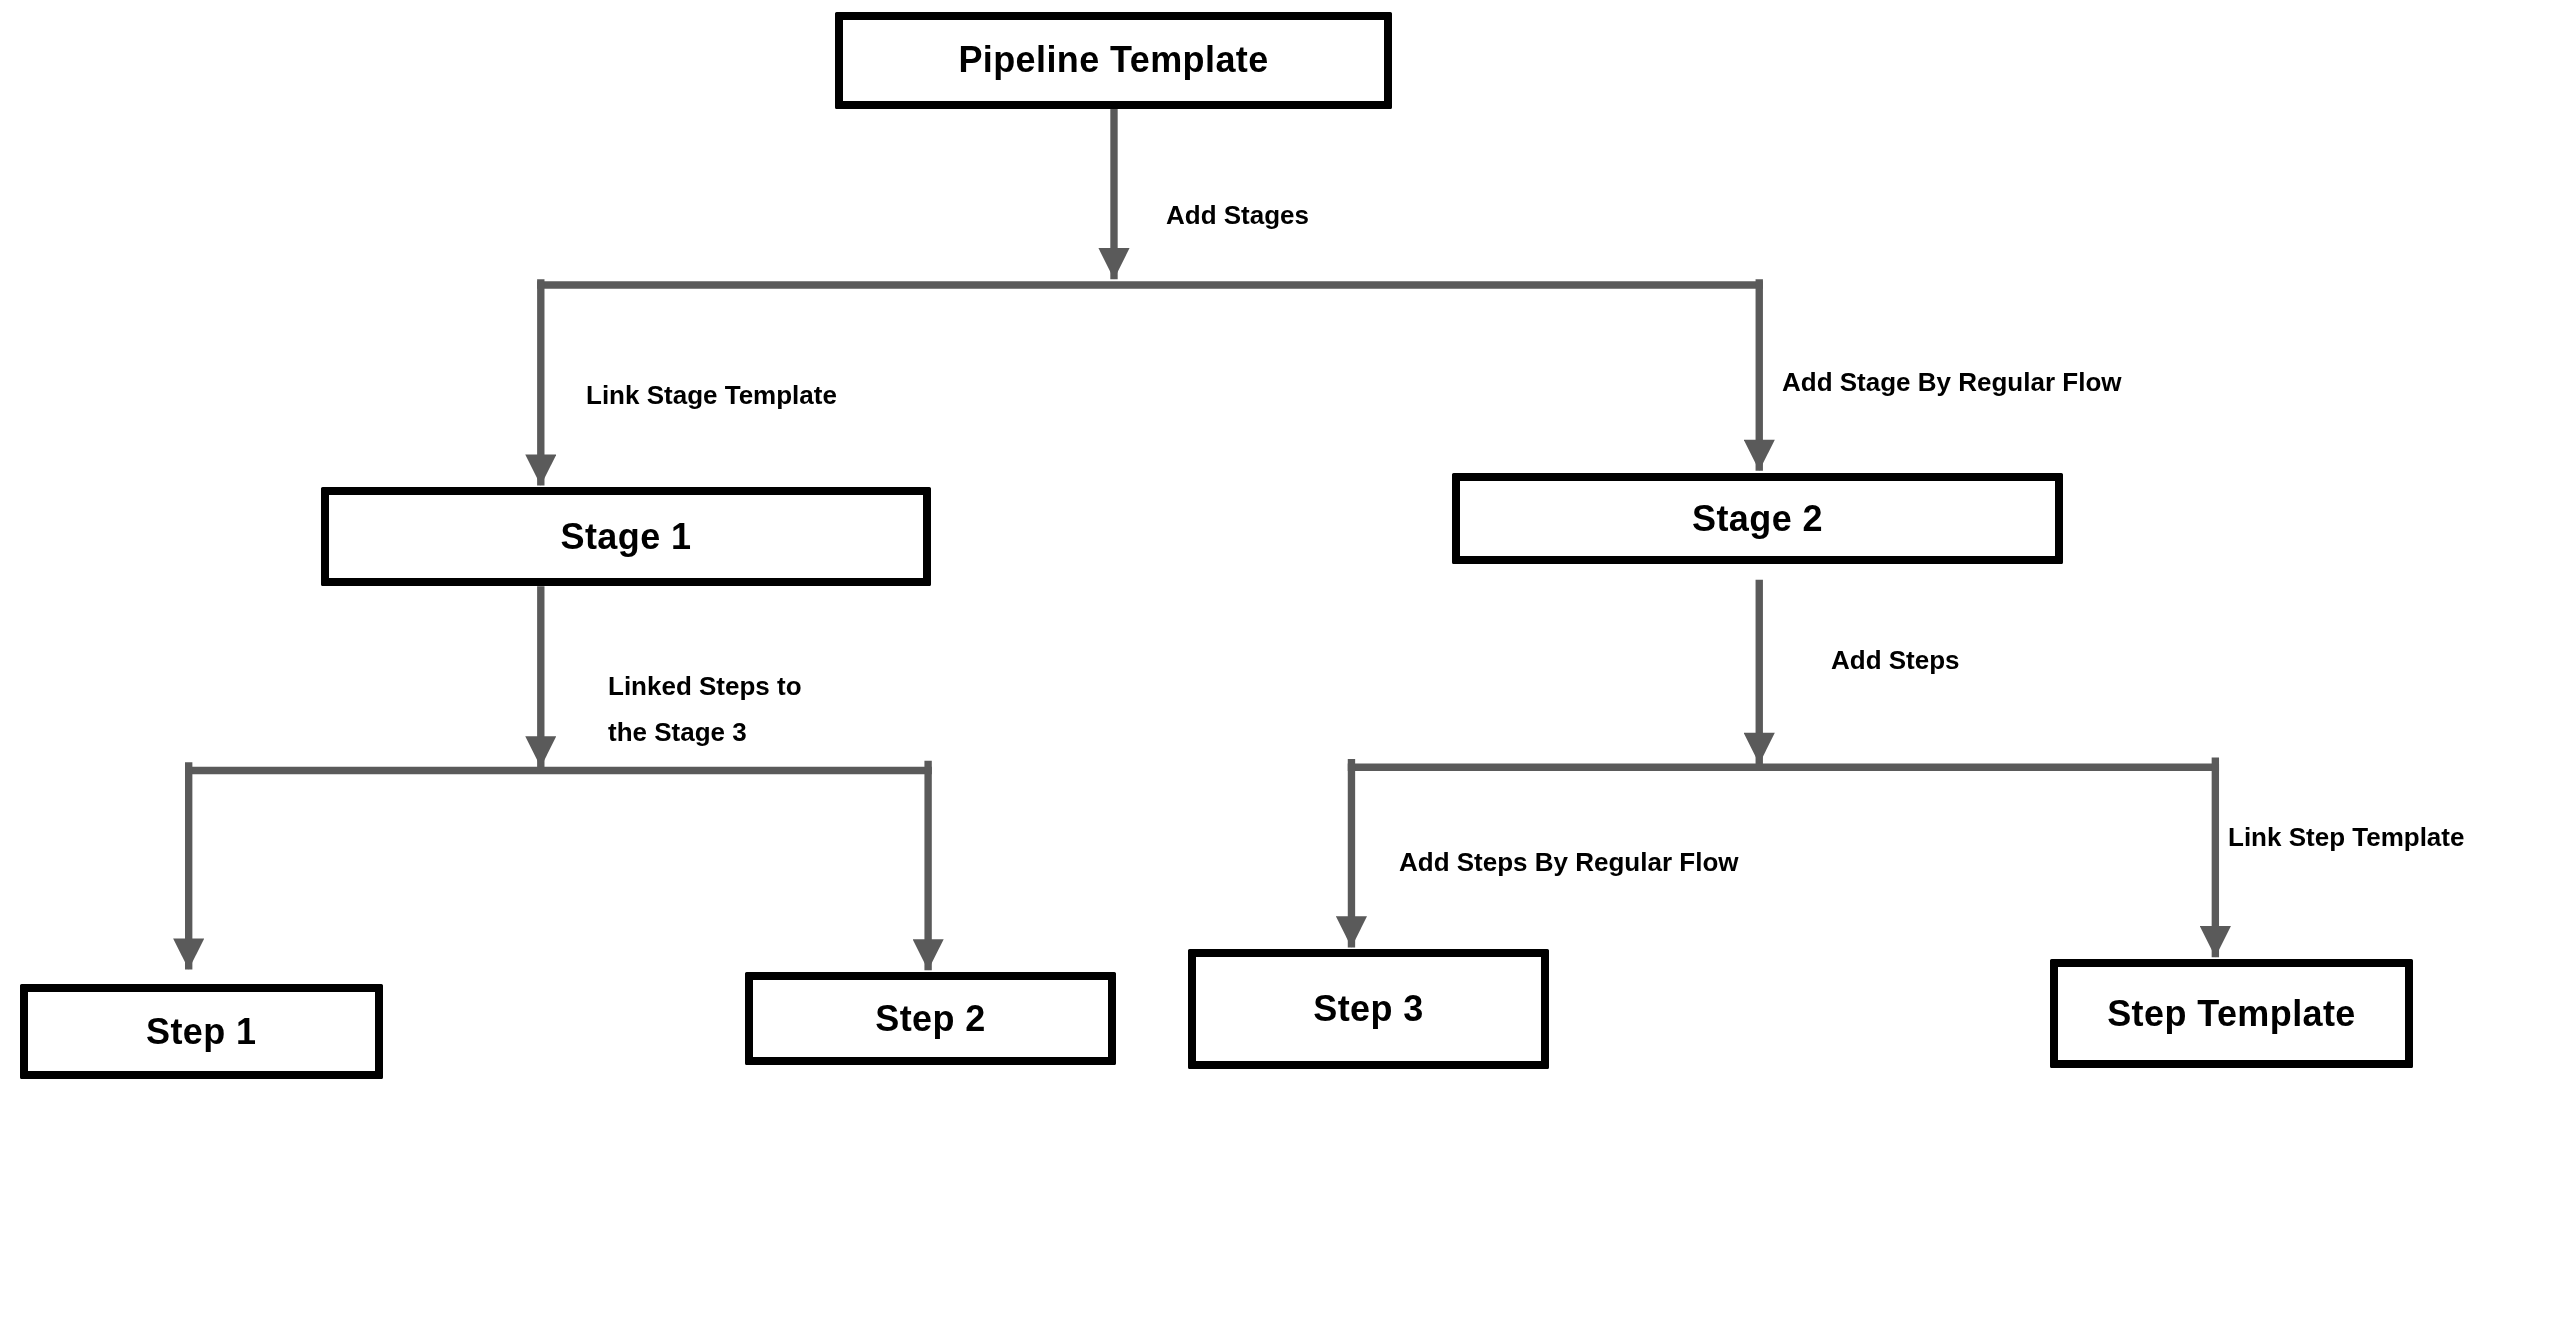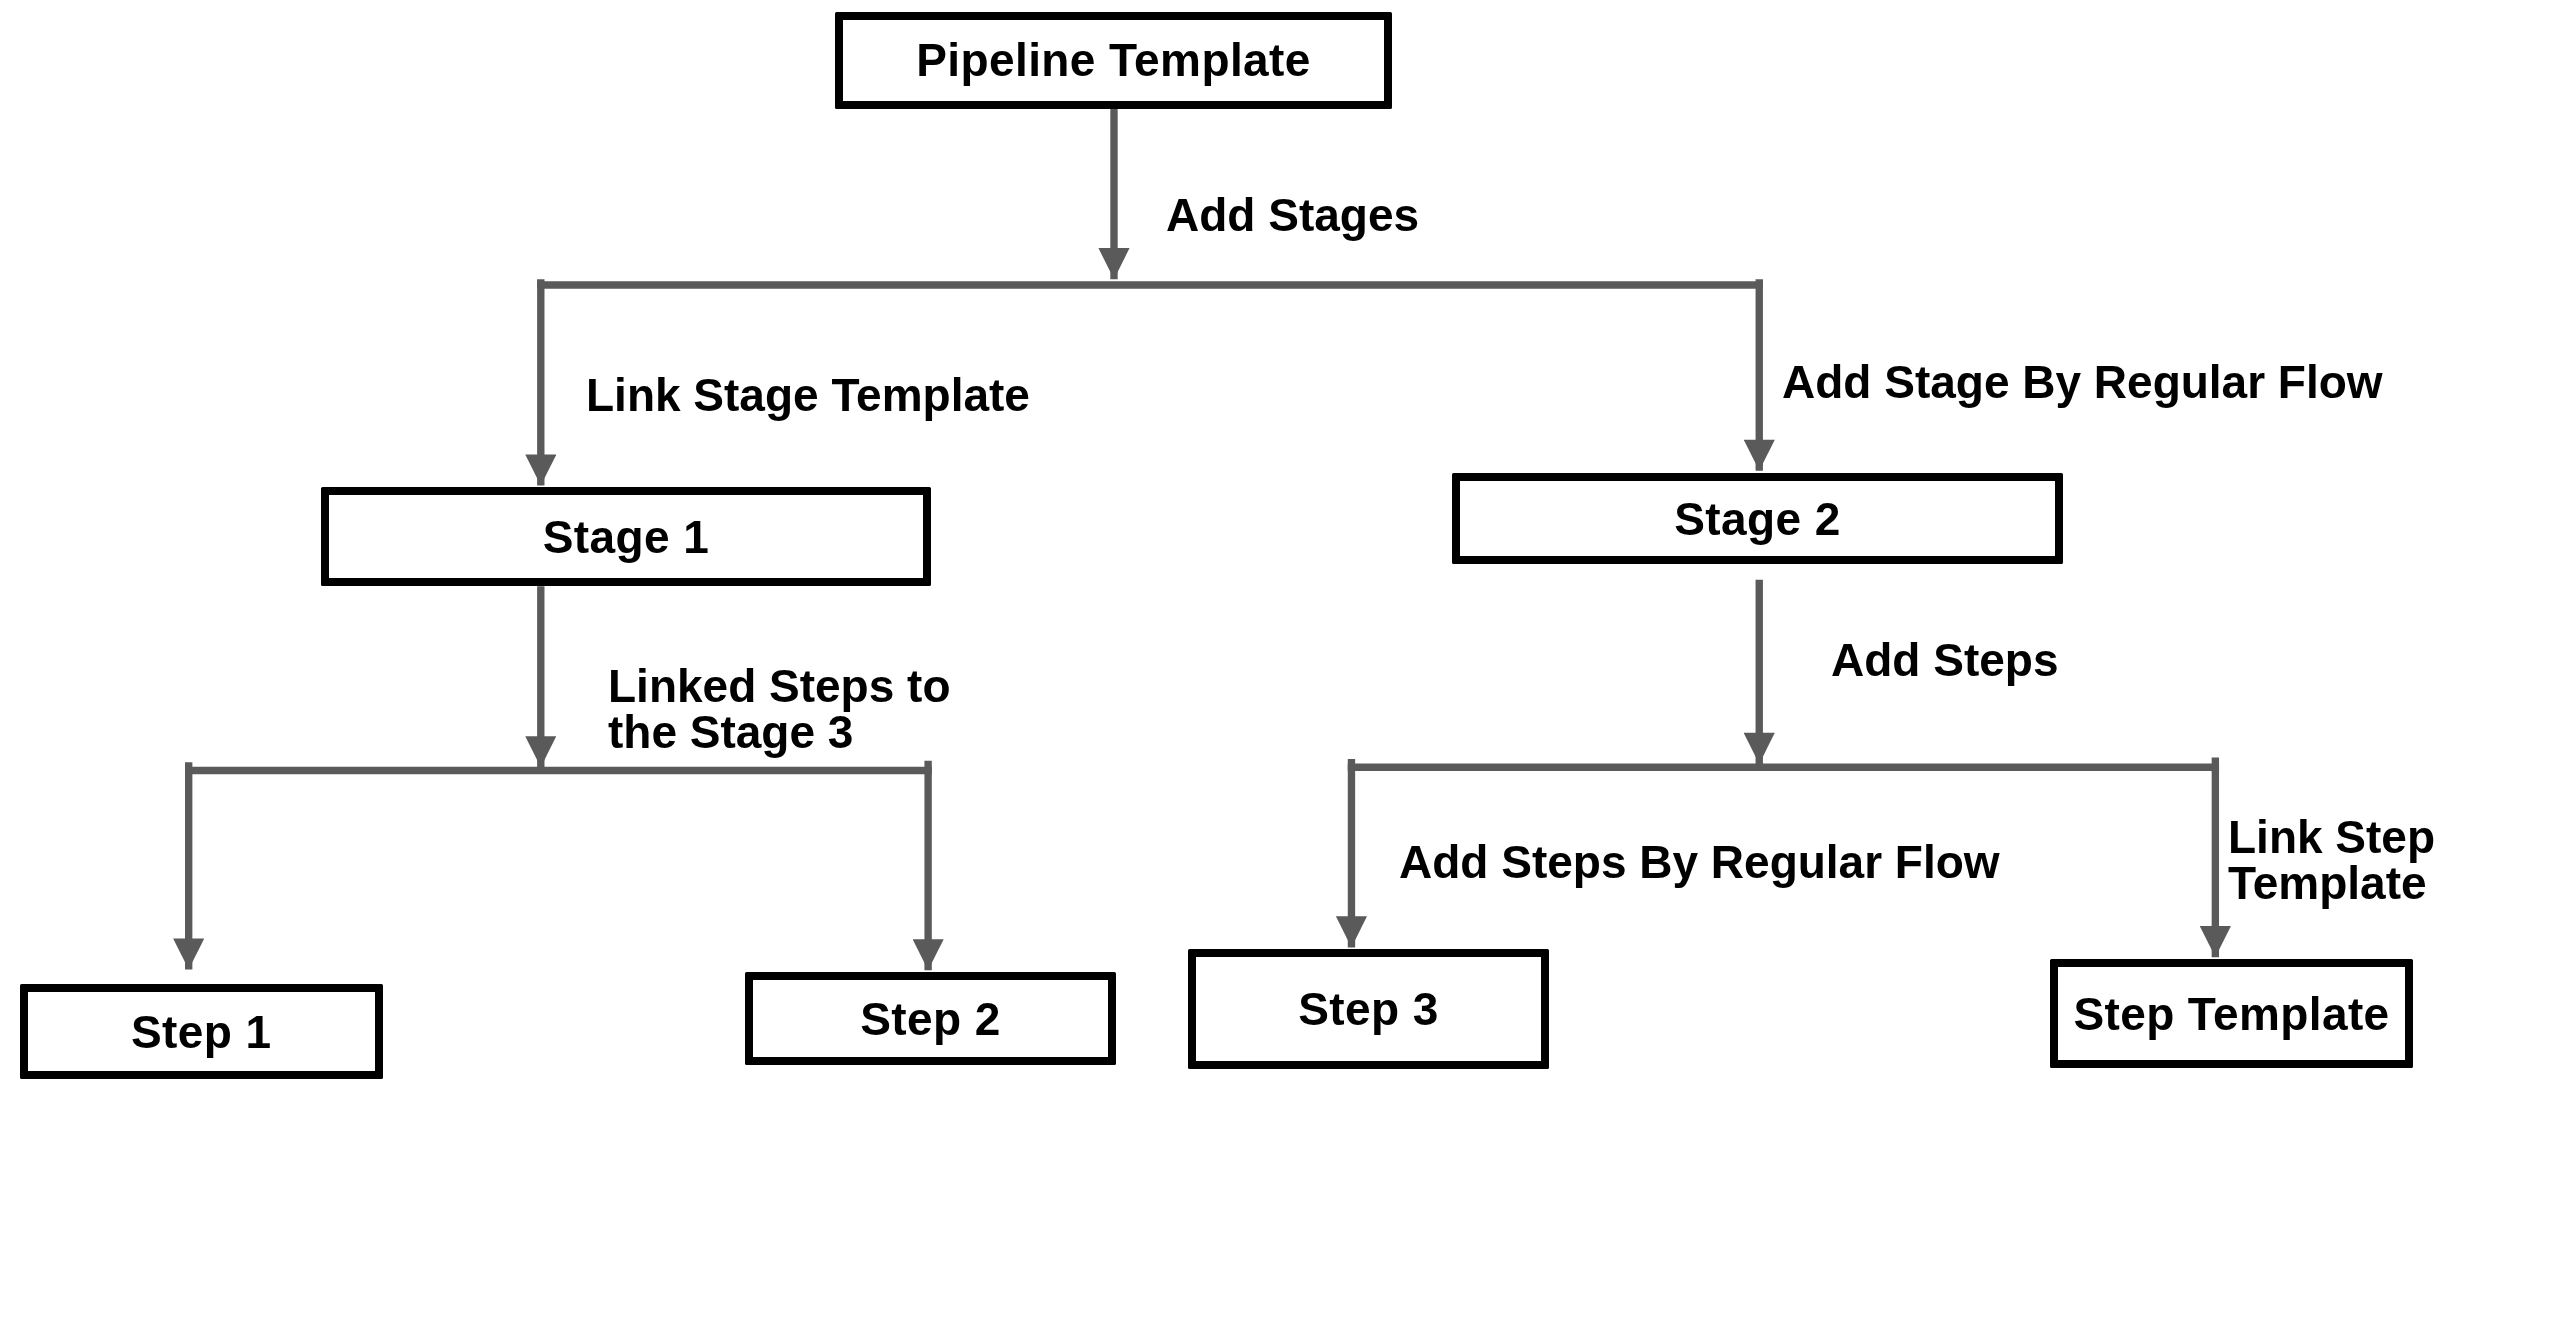--- a/index.html
+++ b/index.html
@@ -36,29 +36,29 @@
   .node {
     position: absolute;
     background: var(--background);
     border: 8.2px solid var(--box-border);
     border-radius: 1.6px;
     display: flex;
     align-items: center;
     justify-content: center;
   }
   .node .node-label {
-    font-size: 46px;
+    font-size: 36px;
     font-weight: 700;
     color: var(--text);
     letter-spacing: 0.4px;
     white-space: nowrap;
   }
   .edge-label {
     position: absolute;
-    font-size: 46px;
+    font-size: 26px;
     font-weight: 700;
     color: var(--text);
     line-height: 46px;
     white-space: pre-line;
   }
 </style>
 </head>
 <body>
 
 <div class="canvas">

